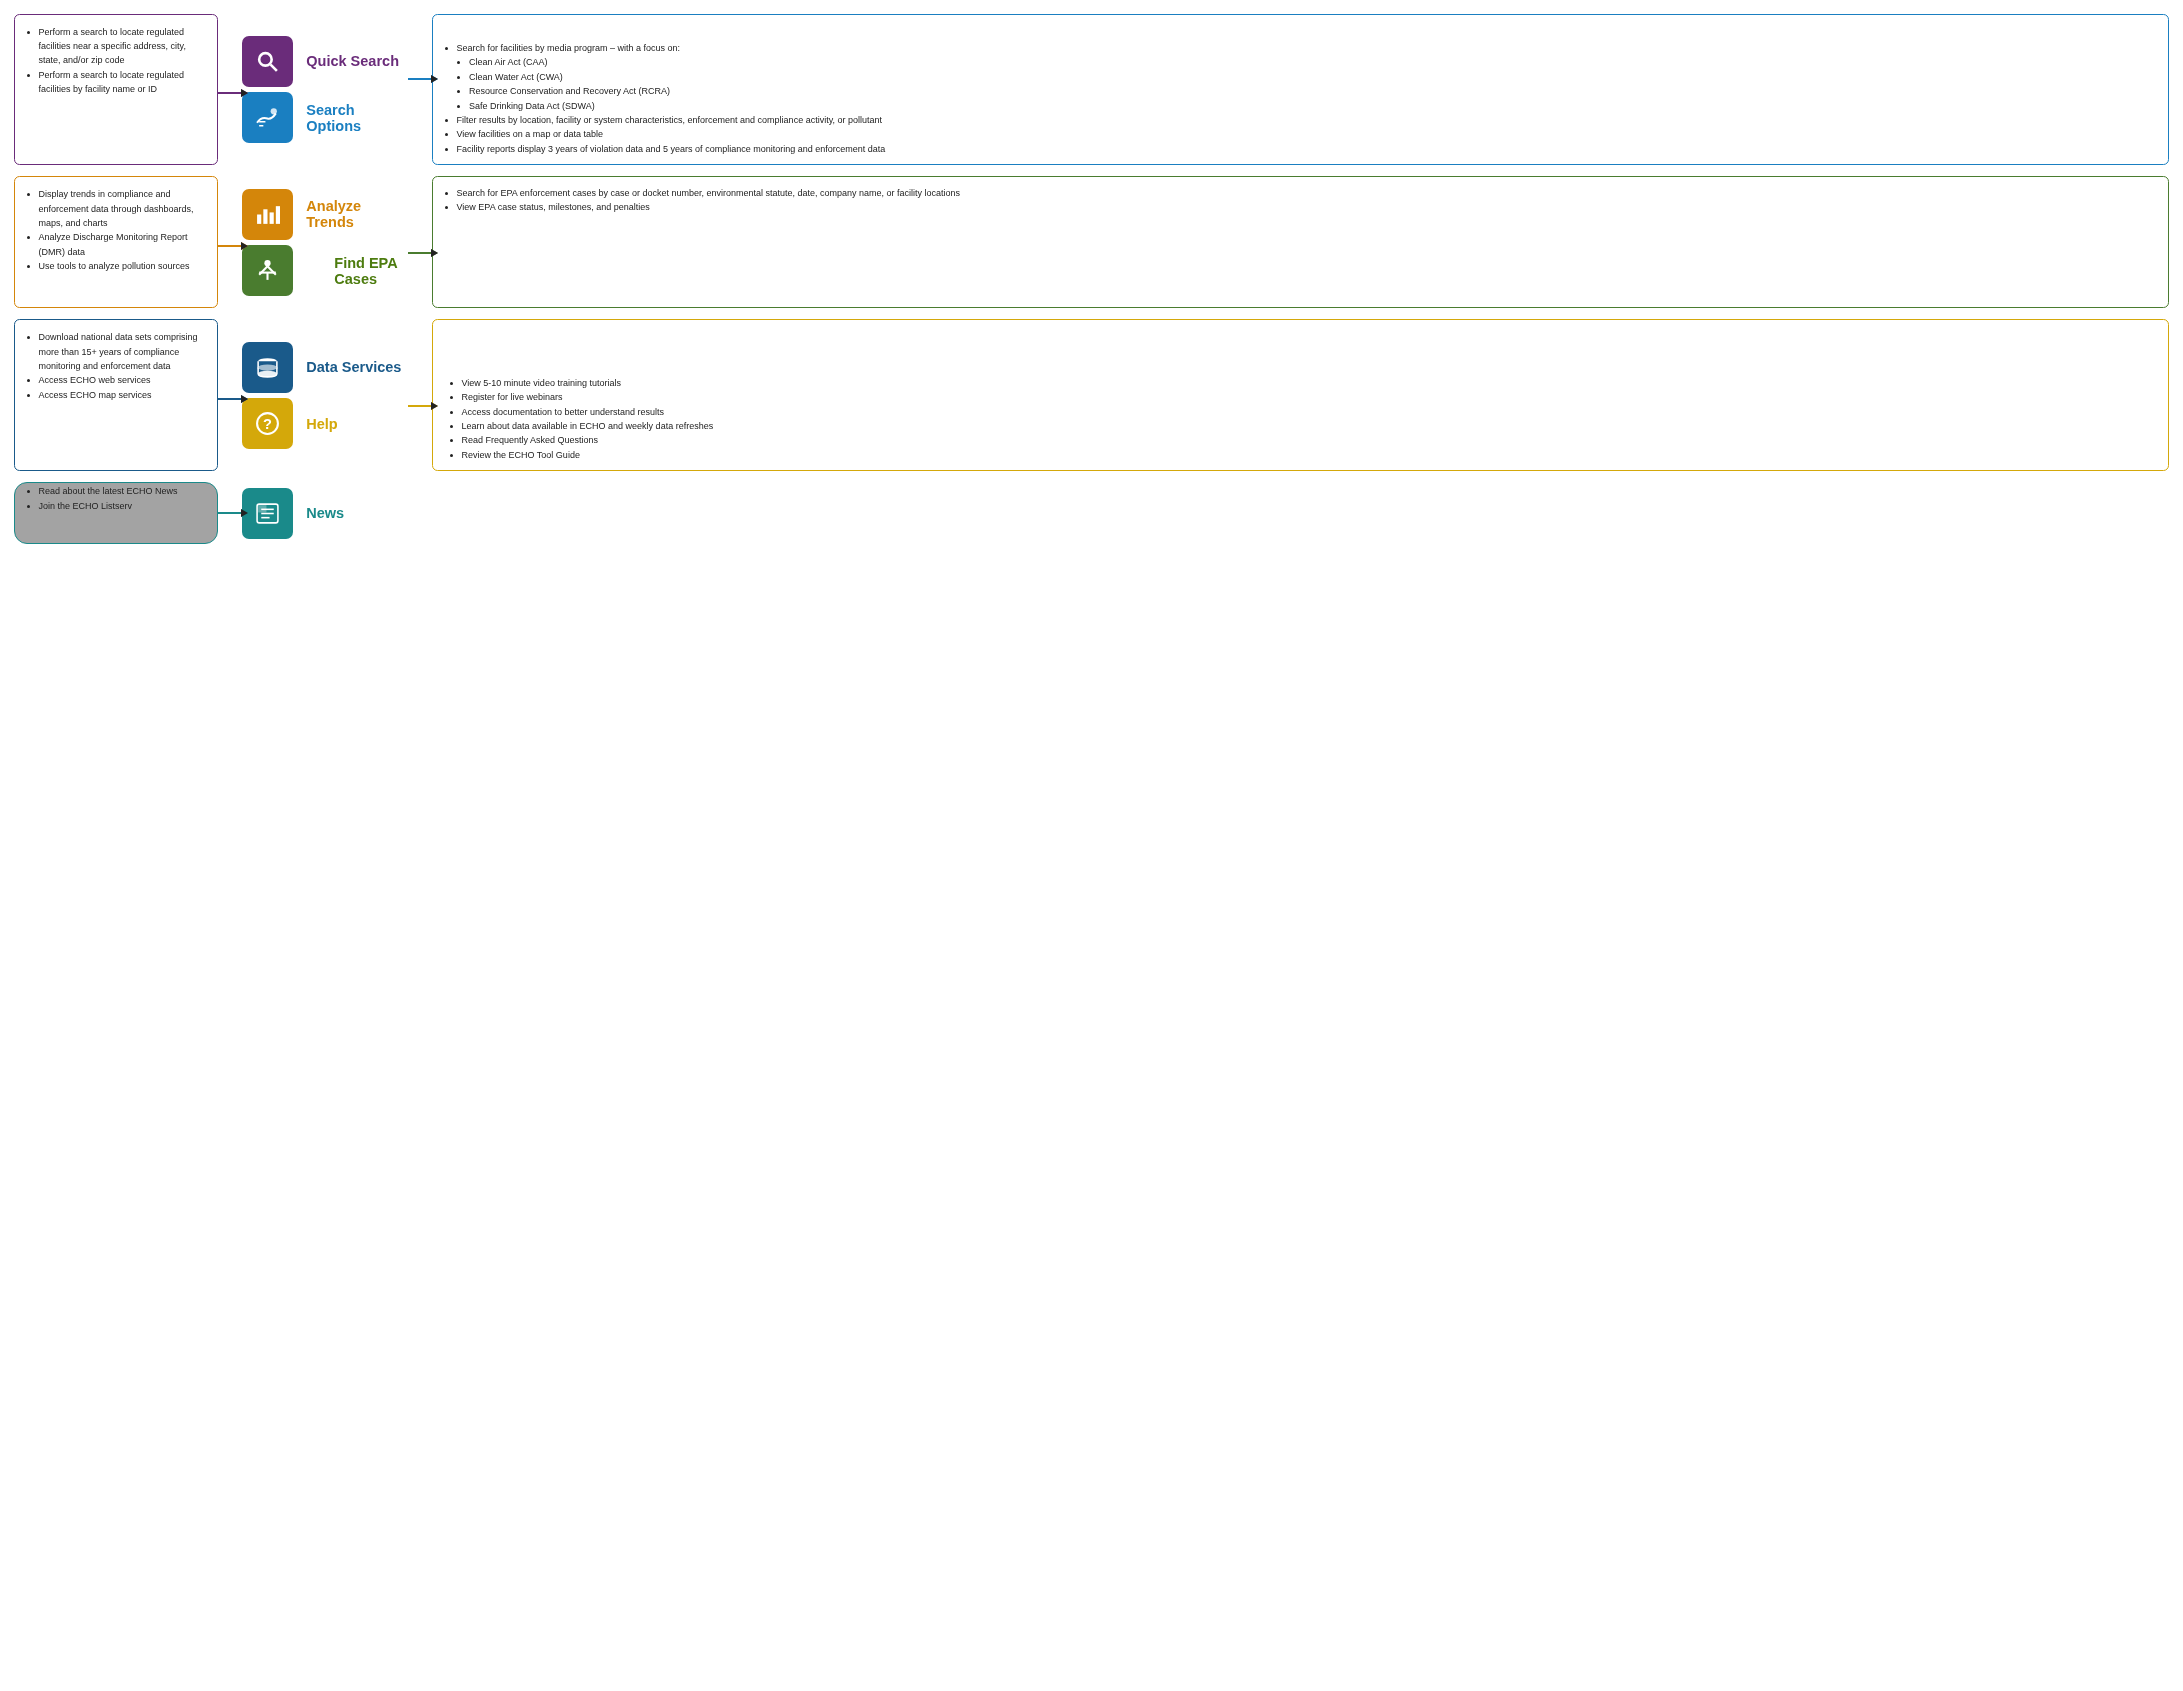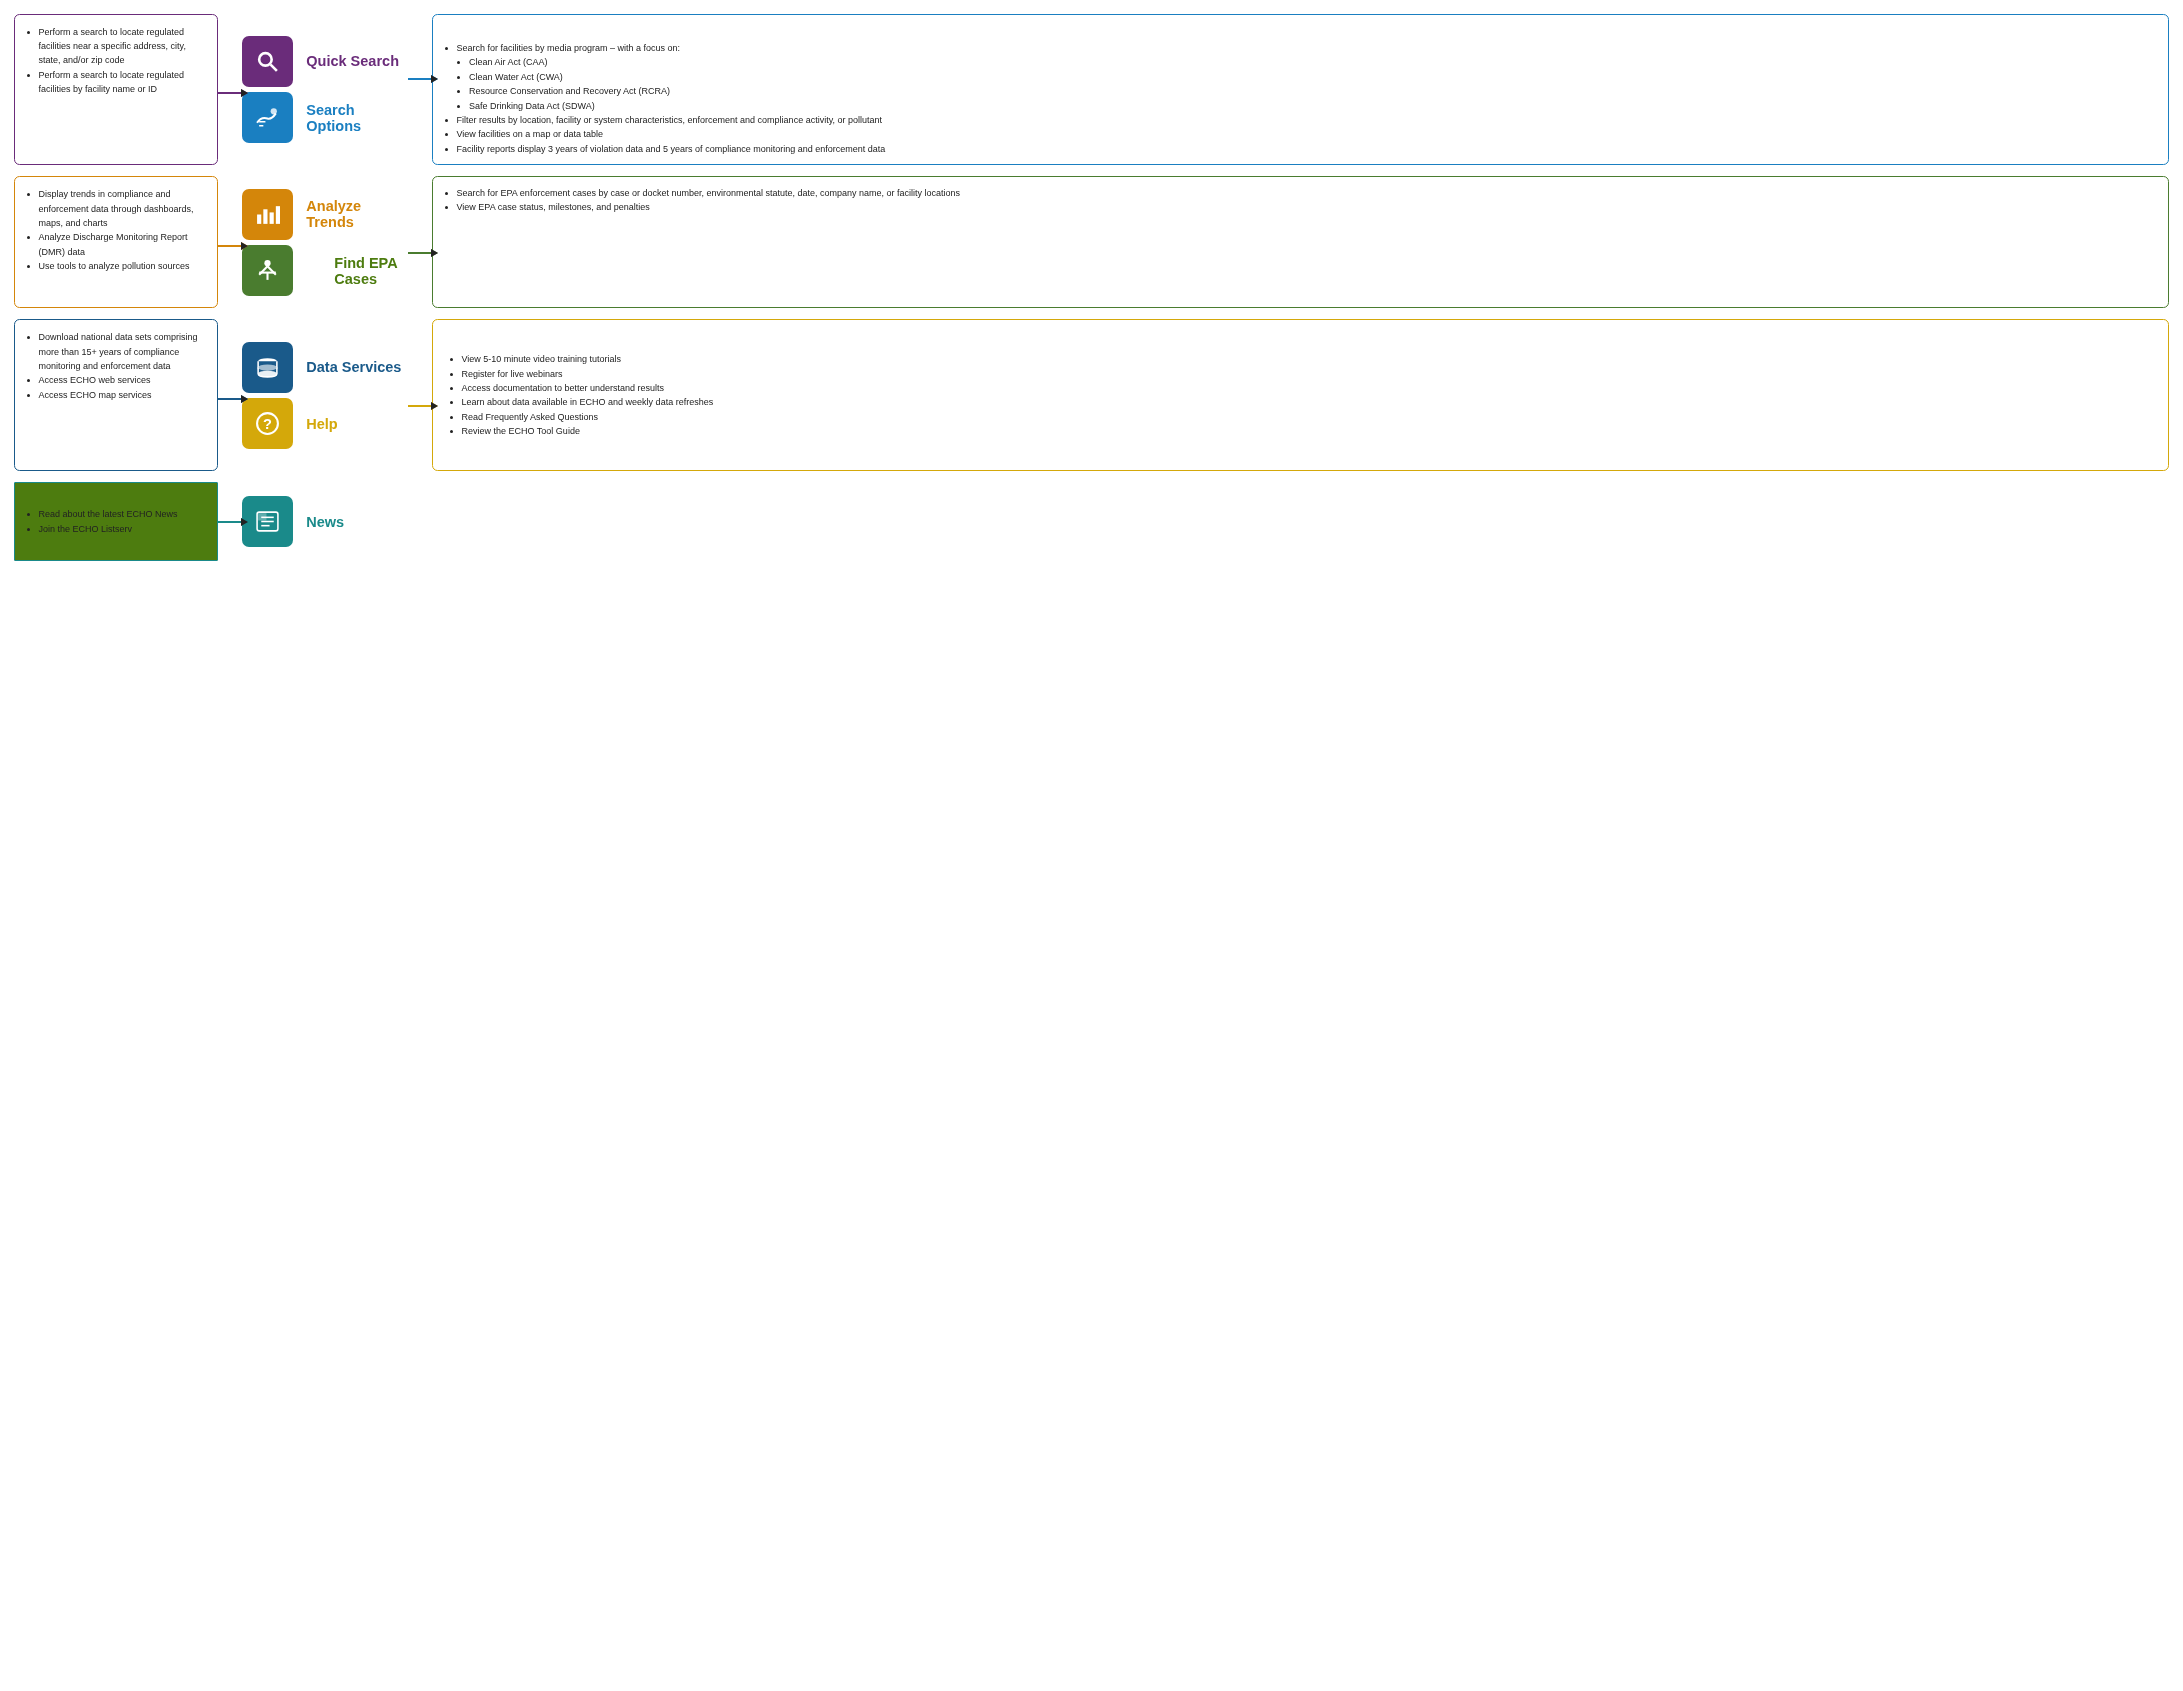--- a/index.html
+++ b/index.html
@@ -109,23 +109,23 @@
 
     
     .news-row {
       display: flex;
       align-items: center;
       gap: 0;
     }
     .news-left {
       flex: 0 0 204px;
       border: 1.7px solid;
-      border-radius: 1px;
-      padding: 24px 11px;
-      background: #4d7c0f;
+      border-radius: 13px;
+      padding: 1px 11px;
+      background: #a3a3a3;
     }
     .news-left ul {
       list-style: disc;
       padding-left: 12.5px;
       font-size: 9px;
       line-height: 1.6;
     }
   </style>
 </head>
 <body>
@@ -289,21 +289,21 @@
         <div class="icon-label" style="color:#d4a80a;">Help</div>
       </div>
     </div>
 
     <div class="tall-right-connector" style="align-items:center;">
       <div class="h-arrow" style="background:#d4a80a; margin-top:21px;">
         <div style="position:absolute;right:-5.5px;top:50%;transform:translateY(-50%);width:0;height:0;border-left:7px solid #d4a80a;border-top:4.8px solid transparent;border-bottom:4.8px solid transparent;"></div>
       </div>
     </div>
 
-    <div class="tall-right" style="border-color:#d4a80a; align-items:center; padding-top:8.3px;padding-left:16px;">
+    <div class="tall-right" style="border-color:#d4a80a; align-items:flex-end; padding-top:8.3px;padding-left:16px;">
       <ul>
         <li>View 5-10 minute video training tutorials</li>
         <li>Register for live webinars</li>
         <li>Access documentation to better understand results</li>
         <li>Learn about data available in ECHO and weekly data refreshes</li>
         <li>Read Frequently Asked Questions</li>
         <li>Review the ECHO Tool Guide</li>
       </ul>
     </div>
   </div>

